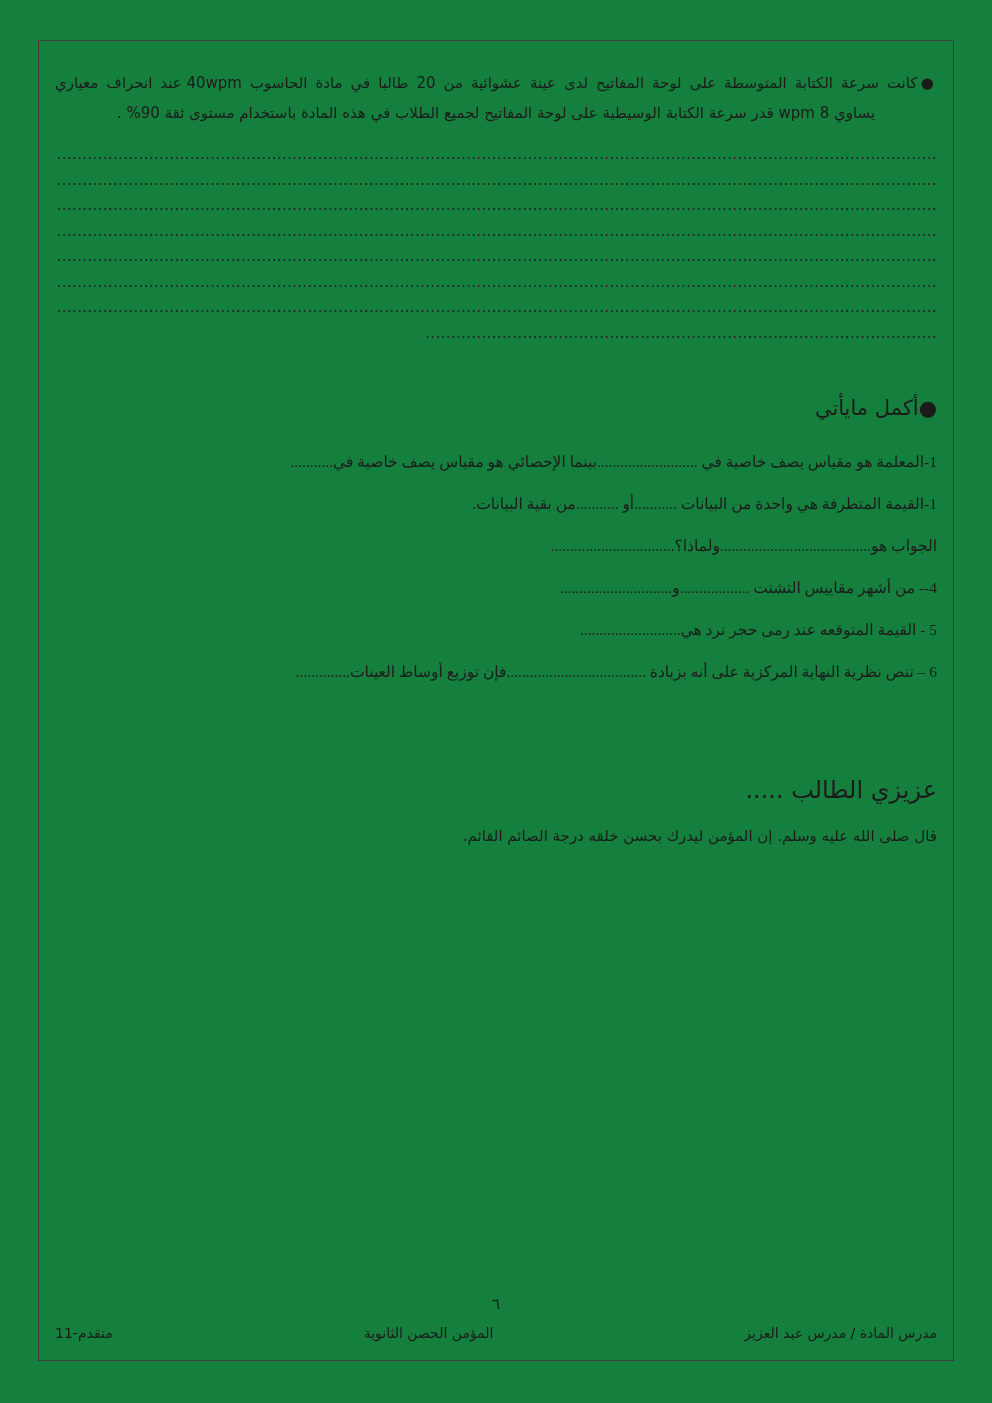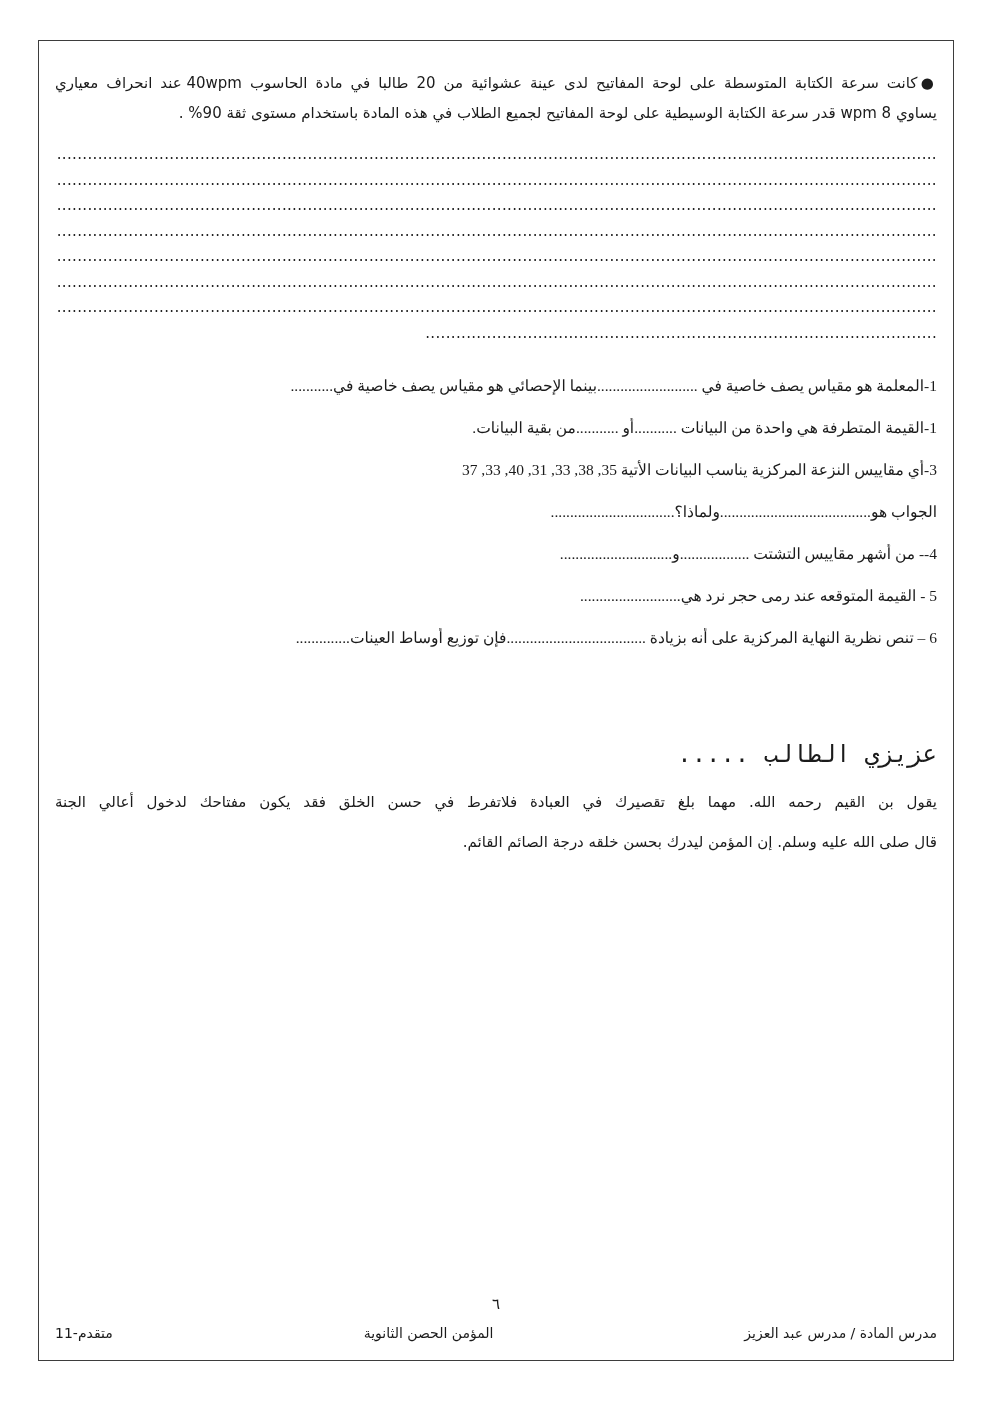--- a/index.html
+++ b/index.html
@@ -1,52 +1,52 @@
 <!DOCTYPE html>
 <html lang="ar"><head>
 <meta charset="utf-8">
 <style>
   html,body { margin:0; padding:0; background:#e8e8e8; }
   .page {
     position:relative;
     width:992px; height:1403px;
     margin:0 auto;
-    background:#ffffff;
+    background:#15803d;
     font-family:"DejaVu Sans", sans-serif;
     color:#1b1b1b;
     overflow:hidden;
   }
   .frame {
     position:absolute; left:38px; top:40px; right:38px; bottom:42px;
     border:1px solid #3d3d3d;
   }
   .content {
     position:absolute; left:55px; top:68px; right:55px; bottom:42px;
     direction:rtl;
   }
   .intro-line {
-    font-size:15px; line-height:30px;
+    font-size:15px; line-height:30px;text-align:center;
   }
   .intro-line.j { text-align:justify; text-align-last:justify; }
   .answer-lines { margin-top:14px; }
   .dots-line {
     font-size:15px; line-height:25.5px; height:25.5px;
     white-space:nowrap; overflow:hidden;
     letter-spacing:0.35px; color:#222222;
   }
   .complete-heading {
     margin:48px 0 0; font-size:21px; font-weight:400; line-height:28px;
   }
   .questions { margin-top:30px;font-family:Liberation Serif, serif; }
   .question {
     font-size:15.5px; line-height:20px; margin-bottom:22px;
     white-space:nowrap; overflow:hidden;
   }
   .student-heading {
-    margin:92px 0 0; font-size:24px; font-weight:400; line-height:32px;font-family:Liberation Mono, monospace;
+    margin:92px 0 0; font-size:24px; font-weight:400; line-height:32px;
   }
   .quote { margin-top:10px; }
   .quote-line { font-size:15px; line-height:40px; }
   .quote-line.j { text-align:justify; text-align-last:justify; }
   .page-number {
     position:absolute; bottom:48px; left:0; right:0;
     text-align:center; font-size:15px;
   }
   .footer {
     position:absolute; bottom:20px; left:0; right:0;
@@ -70,35 +70,34 @@
       <div class="dots-line">........................................................................................................................................................................................................</div>
       <div class="dots-line">........................................................................................................................................................................................................</div>
       <div class="dots-line">........................................................................................................................................................................................................</div>
       <div class="dots-line">........................................................................................................................................................................................................</div>
       <div class="dots-line">........................................................................................................................................................................................................</div>
       <div class="dots-line">........................................................................................................................................................................................................</div>
       <div class="dots-line">........................................................................................................................................................................................................</div>
       <div class="dots-line">....................................................................................................</div>
     </div>
 
+    <h2 class="complete-heading">●أكمل مايأتي</h2>
 
     <div class="questions">
       <div class="question">1-المعلمة هو مقياس يصف خاصية في ..........................بينما الإحصائي هو مقياس يصف خاصية في...........</div>
       <div class="question">1-القيمة المتطرفة هي واحدة من البيانات ...........أو ...........من بقية البيانات.</div>
-      <div class="question">3-أي مقاييس النزعة المركزية يناسب البيانات الأتية 35, 38, 33, 31, 40, 33, 37</div>
       <div class="question">الجواب هو.......................................ولماذا؟................................</div>
       <div class="question">4-- من أشهر مقاييس التشتت ..................و.............................</div>
       <div class="question">5 - القيمة المتوقعه عند رمى حجر نرد  هي..........................</div>
       <div class="question">6 – تنص نظرية النهاية المركزية على أنه بزيادة ....................................فإن توزيع أوساط العينات..............</div>
     </div>
 
     <h2 class="student-heading">عزيزي الطالب .....</h2>
 
     <div class="quote">
-      <div class="quote-line j">يقول بن القيم رحمه الله. مهما بلغ تقصيرك في العبادة فلاتفرط في حسن الخلق فقد يكون مفتاحك لدخول أعالي الجنة</div>
       <div class="quote-line">قال صلى الله عليه وسلم. إن المؤمن ليدرك بحسن خلقه درجة الصائم القائم.</div>
     </div>
 
     <div class="page-number">٦</div>
 
     <div class="footer">
       <span>مدرس المادة / مدرس عبد العزيز</span>
       <span>المؤمن الحصن الثانوية</span>
       <span dir="ltr">11-متقدم</span>
     </div>

